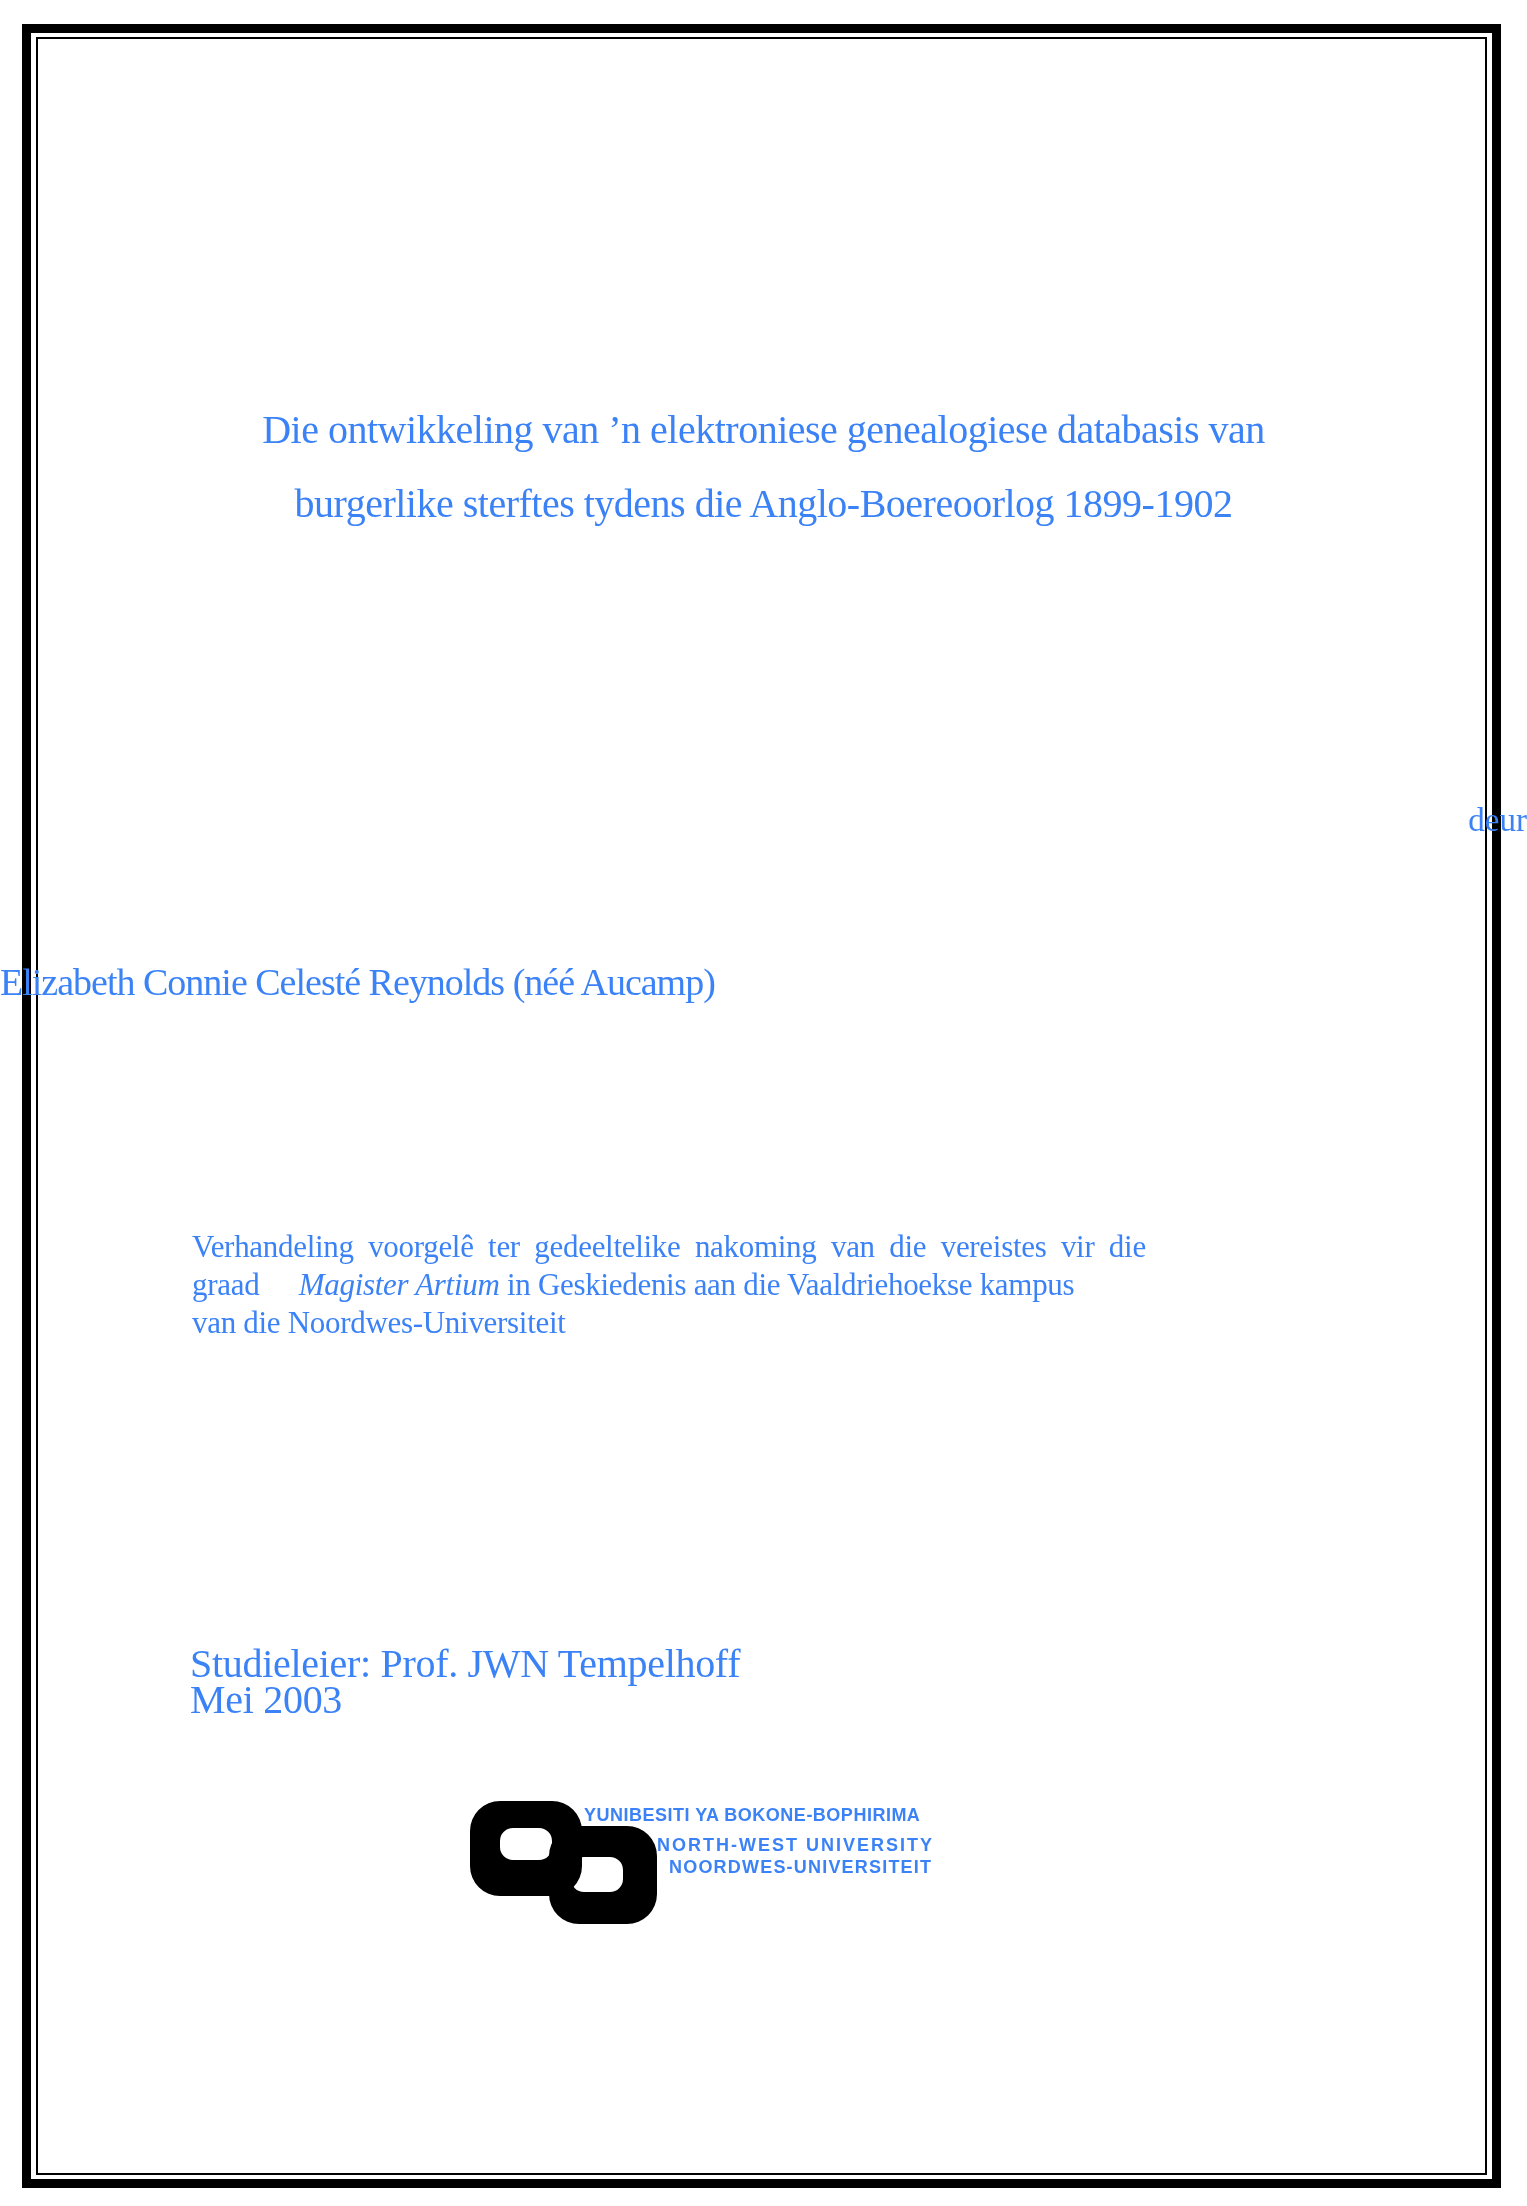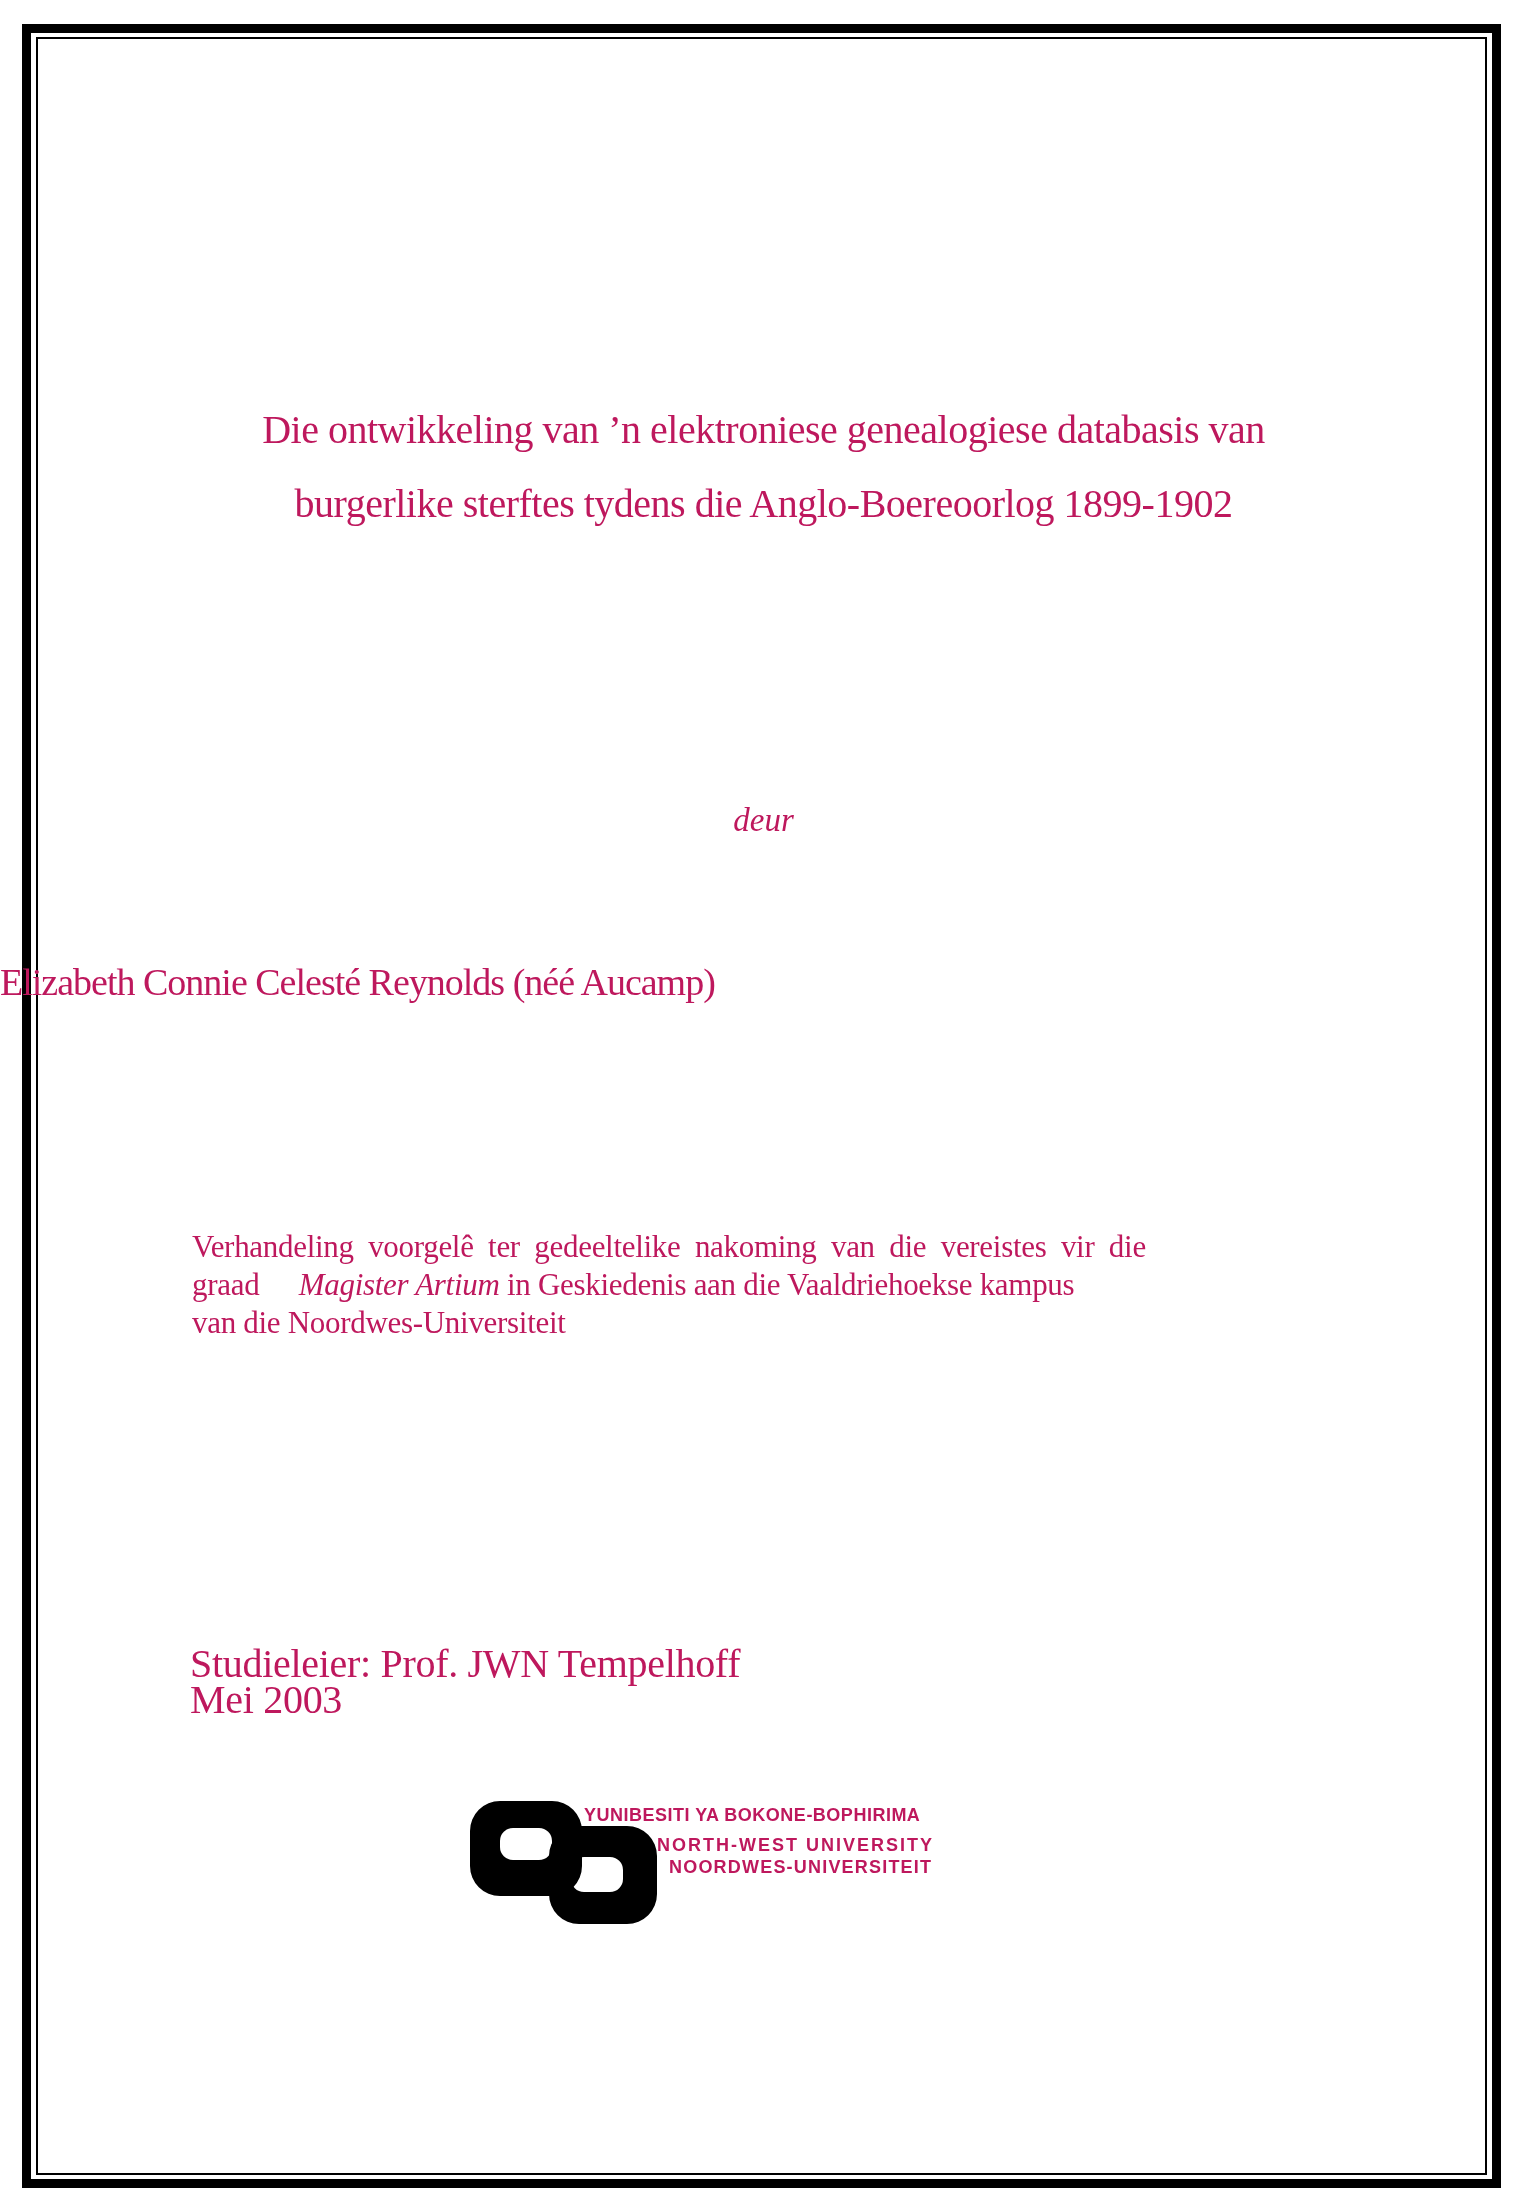--- a/index.html
+++ b/index.html
@@ -5,21 +5,21 @@
   html, body {
     margin: 0;
     padding: 0;
     background: #ffffff;
   }
   .page {
     position: relative;
     width: 1527px;
     height: 2206px;
     background: #ffffff;
-    color: #be185d;
+    color: #3b82f6;
     font-family: "Liberation Serif", "DejaVu Serif", serif;
     overflow: hidden;
   }
   
   .frame-outer {
     position: absolute;
     left: 22px; top: 24px; right: 26px; bottom: 18px;
     border: 9px solid #000;
   }
   .frame-inner {
@@ -36,24 +36,23 @@
     text-align: center;
     font-size: 40px;
     line-height: 74px;
     letter-spacing: -0.5px;
   }
 
   .byline {
     position: absolute;
     top: 800px;
     left: 0; right: 0;
-    text-align: center;
+    text-align: right;
     font-size: 33px;
     line-height: 40px;
-    font-style: italic;
   }
 
   .author {
     position: absolute;
     top: 958px;
     left: 0; right: 0;
     font-size: 38px;
     line-height: 48px;
     letter-spacing: -1px;
   }

